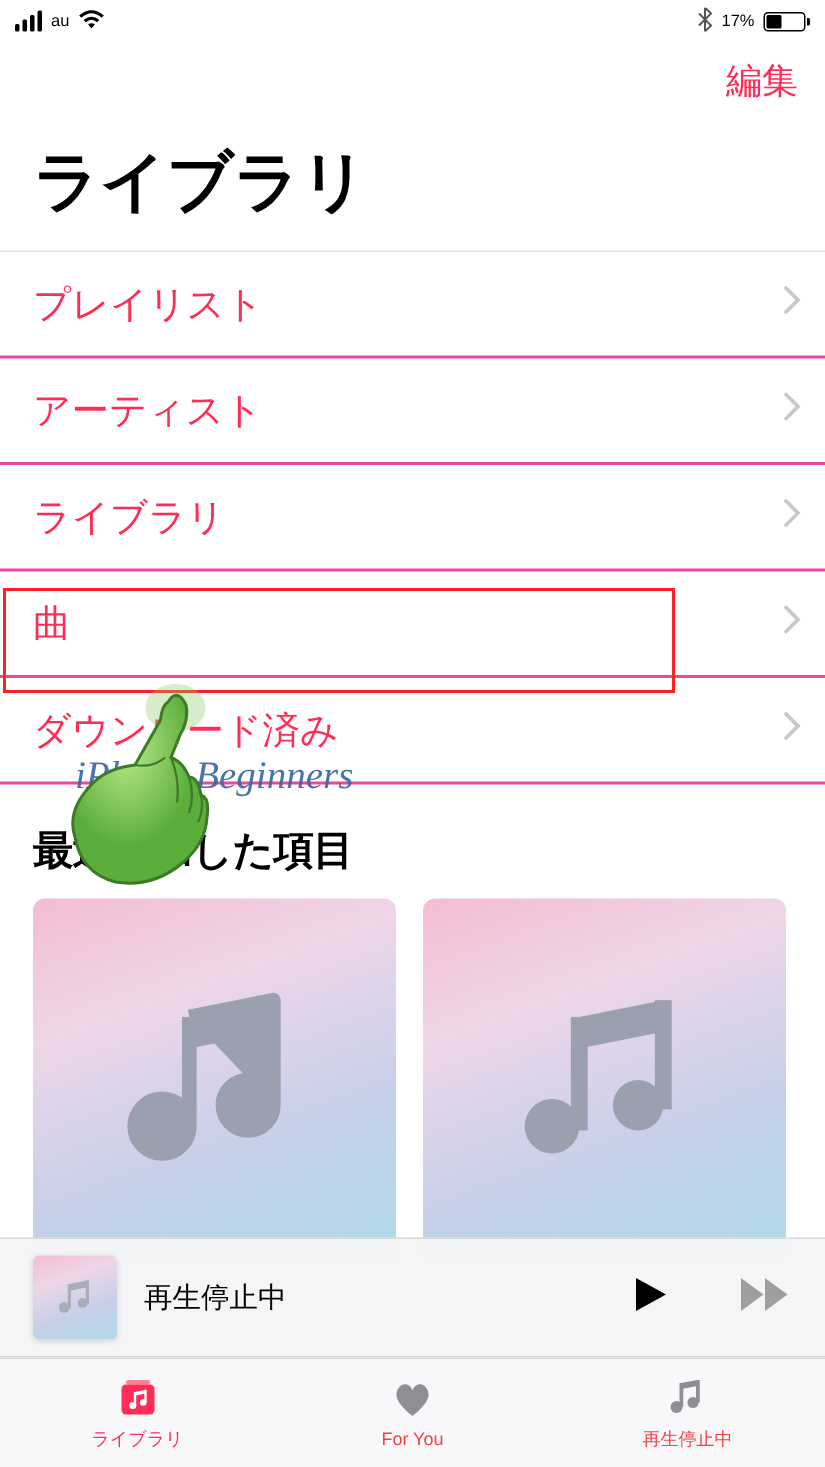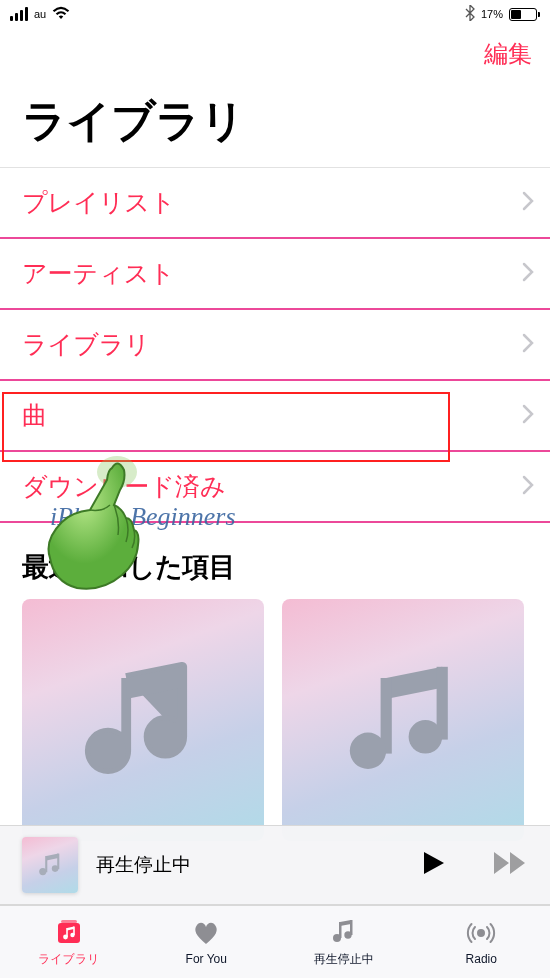--- a/index.html
+++ b/index.html
@@ -52,21 +52,21 @@
 .now-playing { position:absolute; bottom: 73px; left:0; right:0; height: 80px; background: rgba(245,245,247,0.96); border-top: 1px solid #d8d8d8; border-bottom: 1px solid #d8d8d8; display:flex; align-items:center; padding: 0 22px; gap: 18px; }
 .np-art { width: 56px; height: 56px; border-radius: 4px; background: linear-gradient(160deg, #f4bcd3 0%, #eed6e8 30%, #c6d0e8 65%, #b0dbe8 100%); display:flex; align-items:center; justify-content:center; box-shadow: 0 1px 4px rgba(0,0,0,0.15); }
 .np-art svg { width: 30px; height: 30px; }
 .np-label { flex:1; font-size: 19px; color:#000000; }
 .np-play svg { width: 26px; height: 26px; }
 .np-fwd svg { width: 36px; height: 26px; }
 .np-fwd { margin-left: 28px; opacity: 0.35; }
 
 
 .tabbar { position:absolute; bottom:0; left:0; right:0; height: 73px; background: rgba(248,248,250,0.97); border-top: 1px solid #d8d8d8; display:flex; }
-.tab { flex:1; display:flex; flex-direction:column; align-items:center; justify-content:center; gap:4px; color:#0f172a; }
+.tab { flex:1; display:flex; flex-direction:column; align-items:center; justify-content:center; gap:4px; color:#ef4444; }
 .tab.active { color:#ff2d55; }
 .tab-label { font-size: 12px; }
 .tab svg { width: 30px; height: 30px; }
 .tab.active svg { fill:#ff2d55; }
 </style>
 </head>
 <body>
 
 <div class="status-bar">
   <div class="status-left">
@@ -223,20 +223,13 @@
   <div class="tab">
     <svg viewBox="0 0 30 30" fill="#8e8e93">
         <path d="M11 5 L22 3 V7 L11 9 Z"></path>
         <rect x="10" y="5" width="2.5" height="16"></rect>
         <rect x="21" y="3" width="2.5" height="15"></rect>
         <circle cx="8" cy="21" r="4"></circle>
         <circle cx="19" cy="18" r="3.7"></circle>
       </svg>
     <span class="tab-label">再生停止中</span>
   </div>
-  <div class="tab">
-    <svg viewBox="0 0 30 30" fill="none" stroke="#8e8e93" stroke-width="2">
-        <circle cx="15" cy="15" r="3" fill="#8e8e93"></circle>
-        <path d="M9 9 A8.5 8.5 0 0 0 9 21 M21 9 A8.5 8.5 0 0 1 21 21 M5.5 6 A13 13 0 0 0 5.5 24 M24.5 6 A13 13 0 0 1 24.5 24" stroke-linecap="round"></path>
-      </svg>
-    <span class="tab-label">Radio</span>
-  </div>
 </div>
 
 </body></html>

